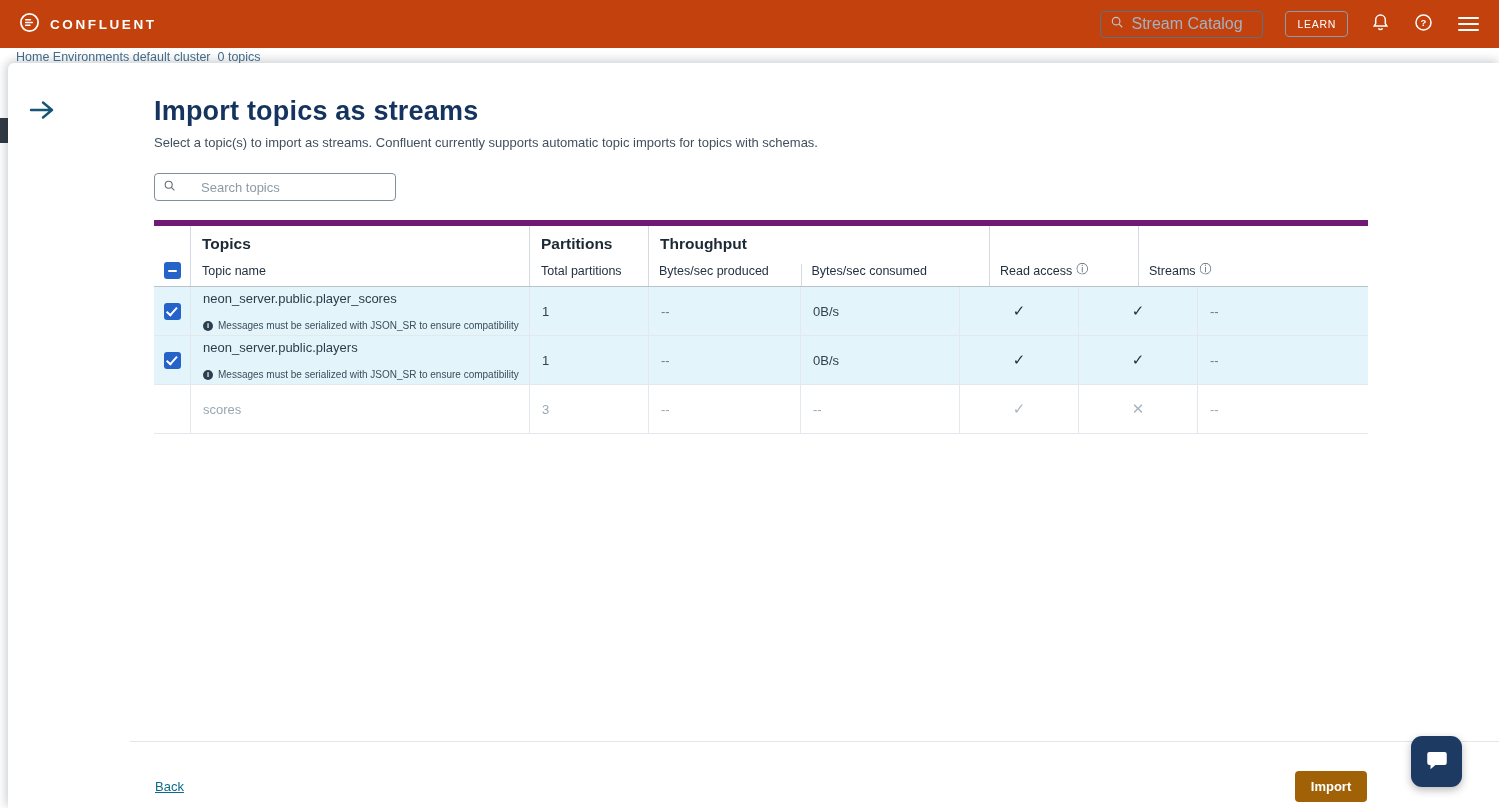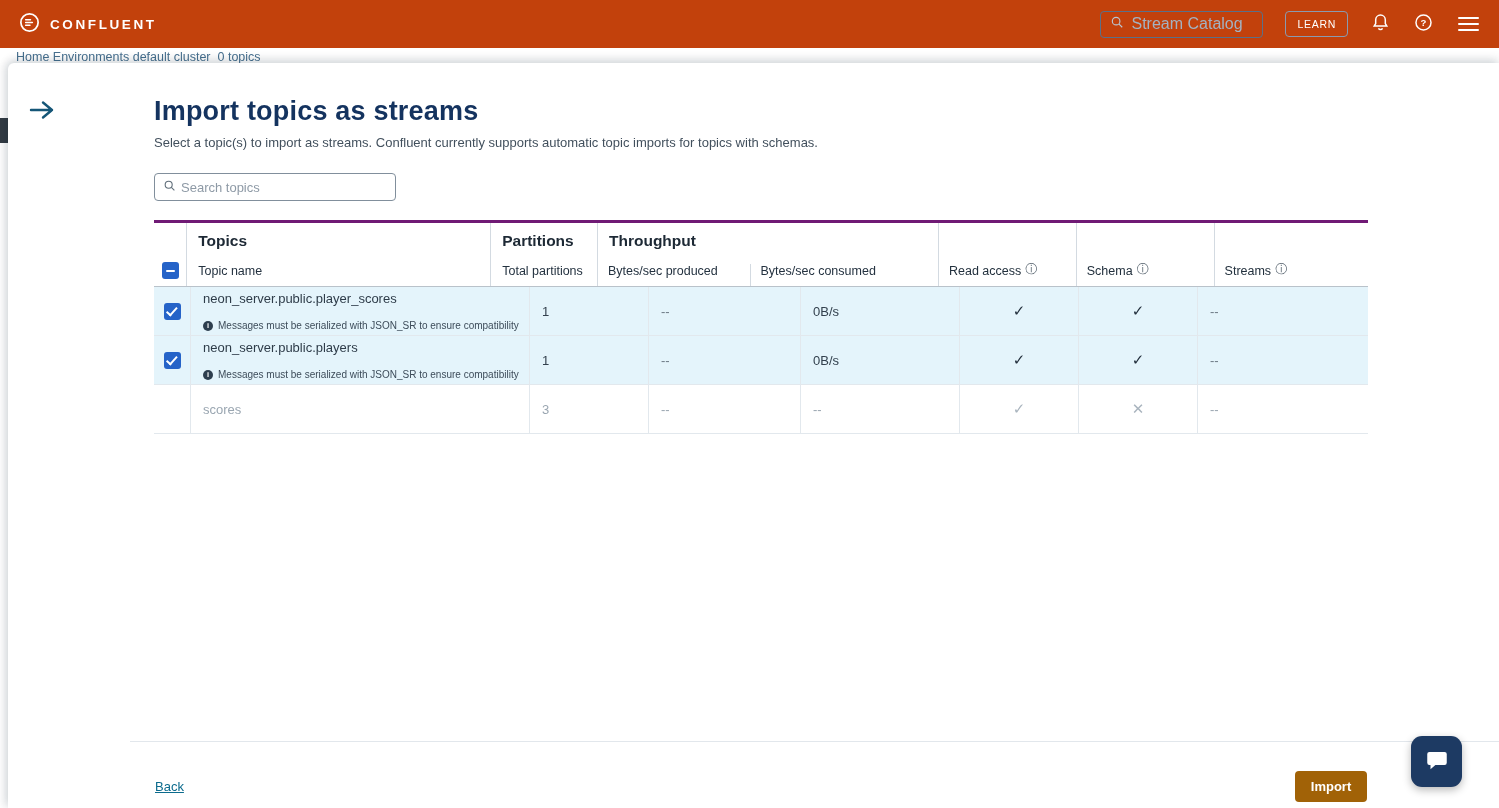--- a/index.html
+++ b/index.html
@@ -36,29 +36,29 @@
     border-top-left-radius:6px; z-index:2;
     box-shadow:-4px 0 10px rgba(10,30,50,.10), 0 -4px 10px rgba(10,30,50,.12); }
 
   .collapse-btn { position:absolute; left:20px; top:37px; background:none; border:none; cursor:pointer; }
 
   .page-title { position:absolute; left:146px; top:33px; font-size:27px; font-weight:700;
     color:#14335f; letter-spacing:.2px; }
   .page-subtitle { position:absolute; left:146px; top:72px; font-size:13px; color:#42505d; }
 
   .topic-search { position:absolute; left:146px; top:110px; width:242px; height:28px;
-    border:1px solid #818f9c; border-radius:4px; display:flex; align-items:center; gap:5px;
+    border:1px solid #818f9c; border-radius:4px; display:flex; align-items:center; gap:25px;
     padding:0 8px; cursor:text; background:#fff; }
   .topic-search input { border:none; outline:none; width:190px; font-size:13px;
     color:#34424f; font-family:"Liberation Sans", sans-serif; }
   .topic-search input::placeholder { color:#8e9aa6; }
 
   
   .tbl { position:absolute; left:146px; top:157px; width:1214px; }
-  .thead { display:flex; height:67px; border-top:3px solid #701a75; border-bottom:1px solid #b9c2ca; }
+  .thead { display:flex; height:67px; border-top:6px solid #701a75; border-bottom:1px solid #b9c2ca; }
   .th { display:flex; flex-direction:column; justify-content:space-between; border-left:1px solid #d3dae1; }
   .th:first-child { border-left:none; }
   .glabel { padding:9px 0 0 11px; font-size:15.5px; font-weight:700; color:#1d2935; }
   .slabel { padding:0 0 8px 11px; font-size:12.5px; color:#243240; }
   .th.single { flex-direction:row; align-items:flex-end; justify-content:flex-start;
     padding:0 0 8px 10px; gap:4px; font-size:12.5px; color:#22303d;margin-left:30px; }
   .th.hcheck { flex-direction:row; align-items:flex-end; justify-content:center; padding-bottom:7px; }
   .subrow { display:flex; }
   .sub { padding:0 0 8px 10px; font-size:12.5px; color:#243240; }
   .sub + .sub { border-left:1px solid #d3dae1; }
@@ -198,24 +198,20 @@
         <div class="glabel">Throughput</div>
         <div class="subrow">
           <div class="sub w-prod">Bytes/sec produced</div>
           <div class="sub w-cons">Bytes/sec consumed</div>
         </div>
       </div>
       <div class="th single w-read">
         <span>Read access</span>
         <span class="info-icon"></span>
       </div>
-      <div class="th single w-schema">
-        <span>Schema</span>
-        <span class="info-icon"></span>
-      </div>
       <div class="th single w-streams">
         <span>Streams</span>
         <span class="info-icon"></span>
       </div>
     </div>
 
     <div class="row selected">
       <div class="cell w-check">
         <span class="cb checked"></span>
       </div>

